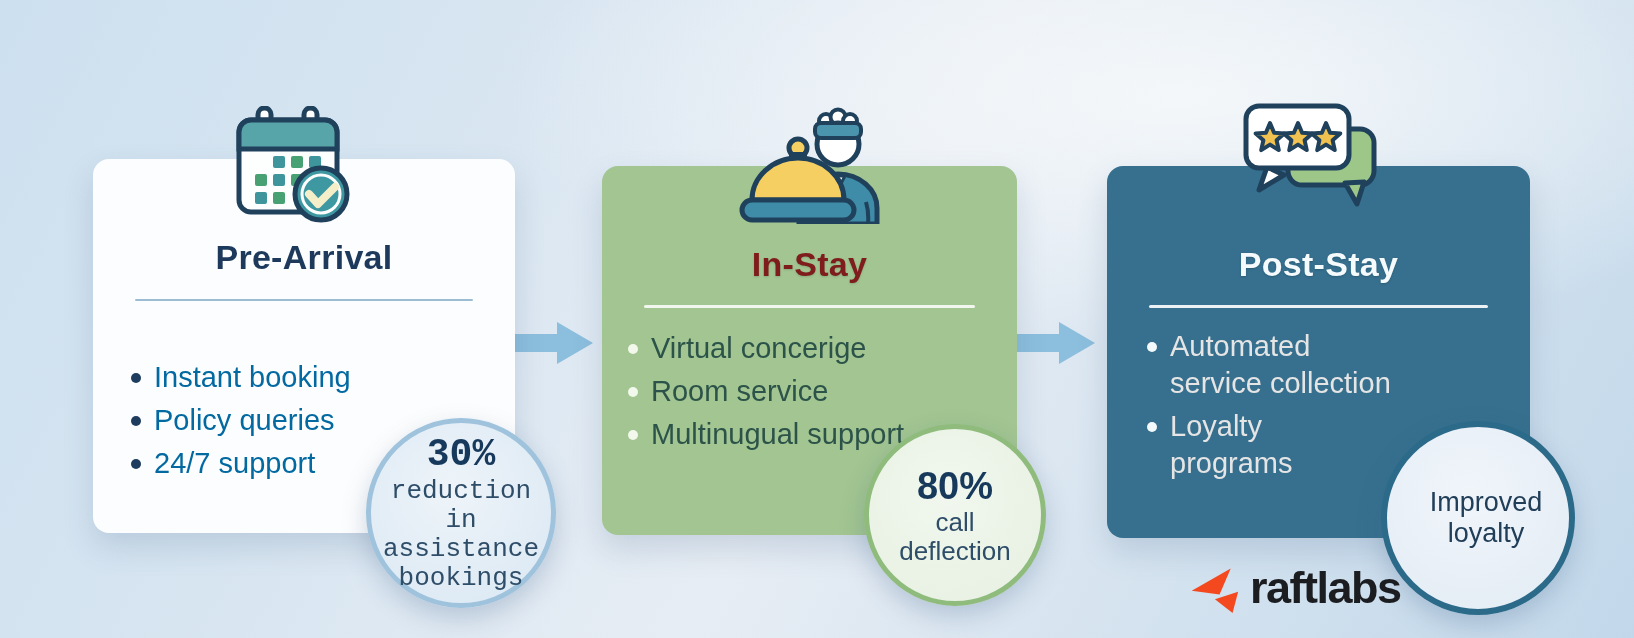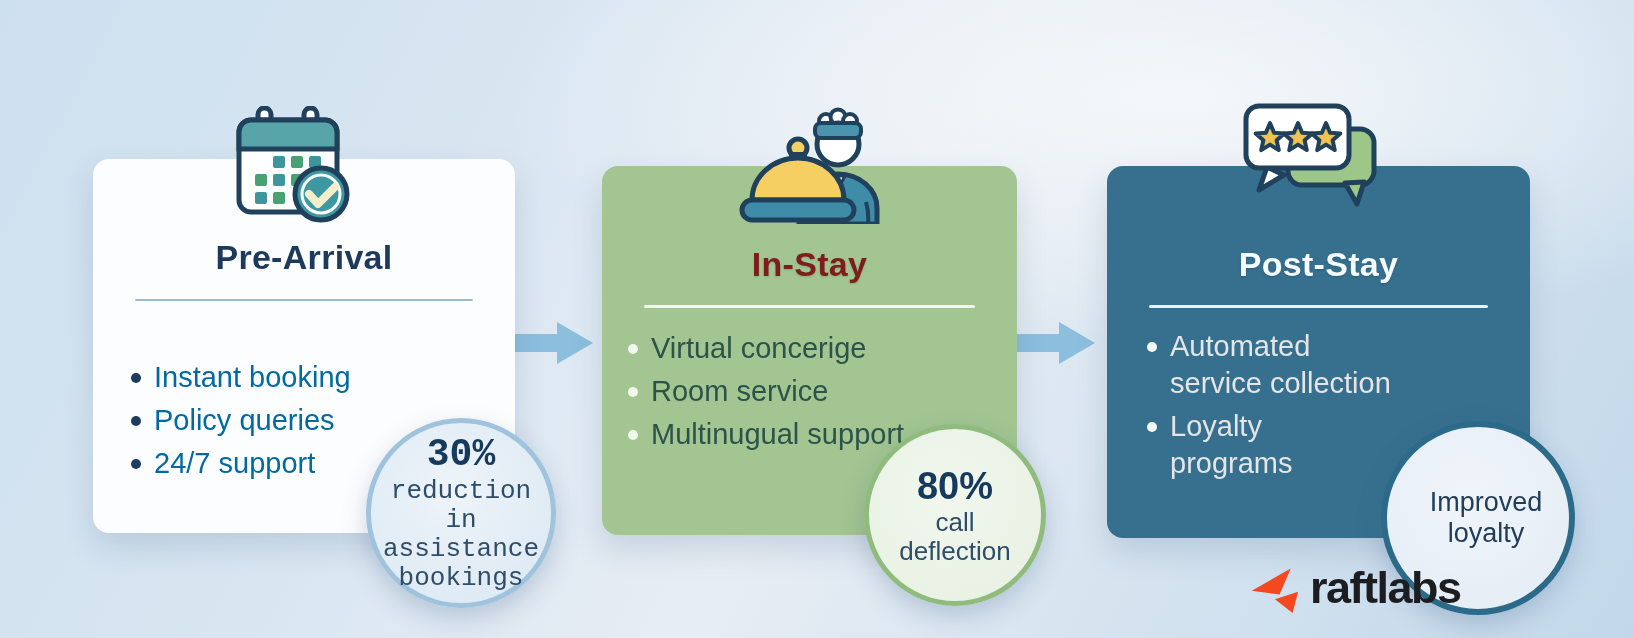--- a/index.html
+++ b/index.html
@@ -56,21 +56,21 @@
   .flow-arrow { position:absolute; z-index:1; }
   .arrow-1 { left:513px;  top:319px; }
   .arrow-2 { left:1015px; top:319px; }
 
   .stage-icon { position:absolute; z-index:3; }
   .icon-pre  { left:234px;  top:106px; }
   .icon-in   { left:736px;  top:96px;  }
   .icon-post { left:1243px; top:103px; }
 
   
-  .logo { position:absolute; left:1246px; top:562px; display:flex; align-items:center; z-index:5;justify-content:center; }
+  .logo { position:absolute; left:1186px; top:562px; display:flex; align-items:center; z-index:5;justify-content:center; }
   .logo-mark { width:56px; height:52px; margin-right:8px; }
   .logo-text { font-size:45px; font-weight:700; color:#1b1d21; letter-spacing:-1.5px; }
 </style>
 </head>
 <body>
 
 <div class="canvas">
 
   <div class="card card-pre">
     <div class="card-title">Pre-Arrival</div>

